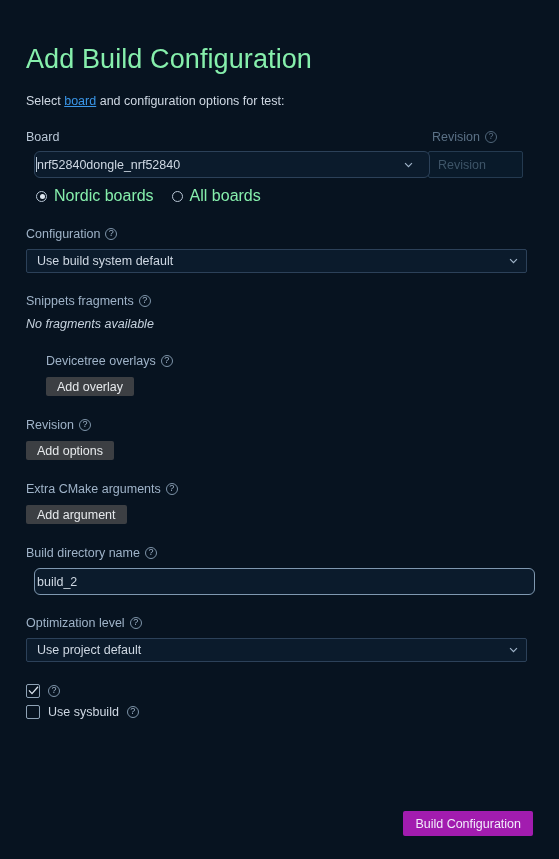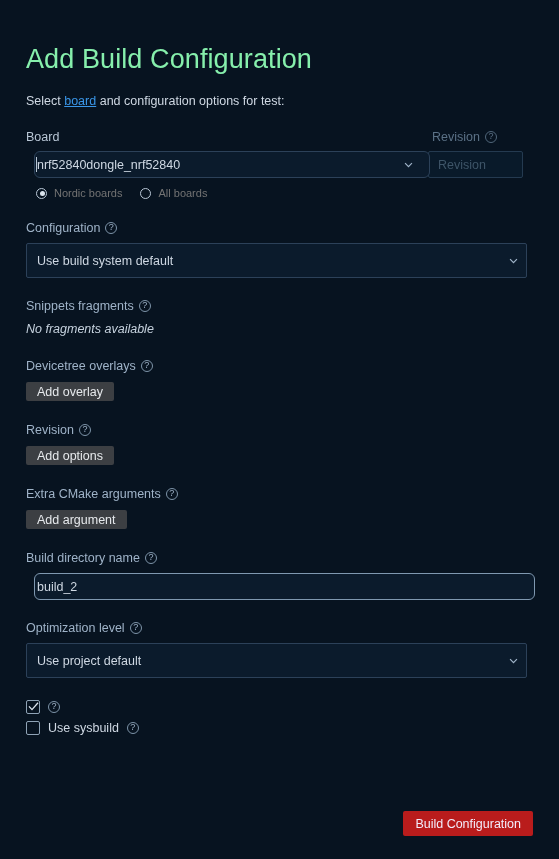--- a/index.html
+++ b/index.html
@@ -122,21 +122,21 @@
     padding: 0 9px;
     display: flex;
     align-items: center;
     font-family: "Liberation Sans", sans-serif;
   }
 
   select.sel {
     -webkit-appearance: none;
     appearance: none;
     width: 100%;
-    height: 35px;
+    height: 24px;
     background: #0b1b2c;
     border: 1px solid #2c4159;
     border-radius: 2px;
     color: #cfd8e3;
     font-family: "Liberation Sans", sans-serif;
     font-size: 12.5px;
     padding: 0 26px 0 10px;
     outline: none;
   }
   .selwrap { position: relative; }
@@ -166,21 +166,21 @@
     background: transparent;
   }
   .radio.on::after {
     content: "";
     position: absolute;
     left: 2.5px; top: 2.5px;
     width: 5px; height: 5px;
     border-radius: 50%;
     background: #dde6ef;
   }
-  .radiolabel { font-size: 11px; color: #737373; }
+  .radiolabel { font-size: 16px; color: #86efac; }
 
   
   .graybtn {
     display: inline-flex;
     align-items: center;
     justify-content: center;
     height: 19px;
     padding: 0 11px;
     background: #3c3f43;
     border: none;
@@ -214,21 +214,21 @@
 
   
   .footer {
     position: absolute;
     right: 26px;
     top: 811px;
   }
   .primarybtn {
     height: 25px;
     padding: 0 12px;
-    background: #b91c1c;
+    background: #a21caf;
     border: none;
     border-radius: 2px;
     color: #f2ecfb;
     font-family: "Liberation Sans", sans-serif;
     font-size: 12.5px;
     cursor: pointer;
   }
 
   .italicnote {
     font-style: italic;
@@ -308,21 +308,21 @@
   <div style="padding-top:20px;">
     <div class="fieldlabel">
       <span>Snippets fragments</span>
       <span class="help">
           <span>?</span>
         </span>
     </div>
     <div class="italicnote" style="padding-top:7px;">No fragments available</div>
   </div>
 
-  <div style="padding-top:21px;">
+  <div style="padding-top:21px;margin-left:20px;">
     <div class="fieldlabel">
       <span>Devicetree overlays</span>
       <span class="help">
           <span>?</span>
         </span>
     </div>
     <div style="padding-top:8px;">
       <button class="graybtn">Add overlay</button>
     </div>
   </div>

